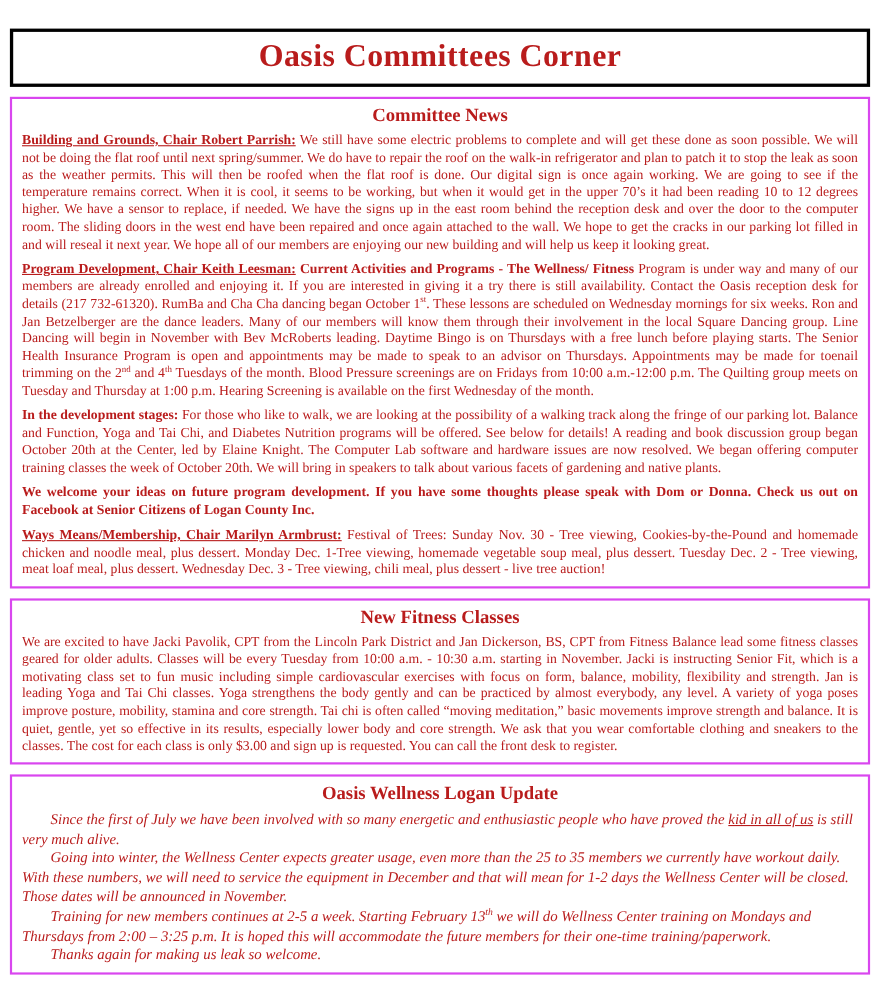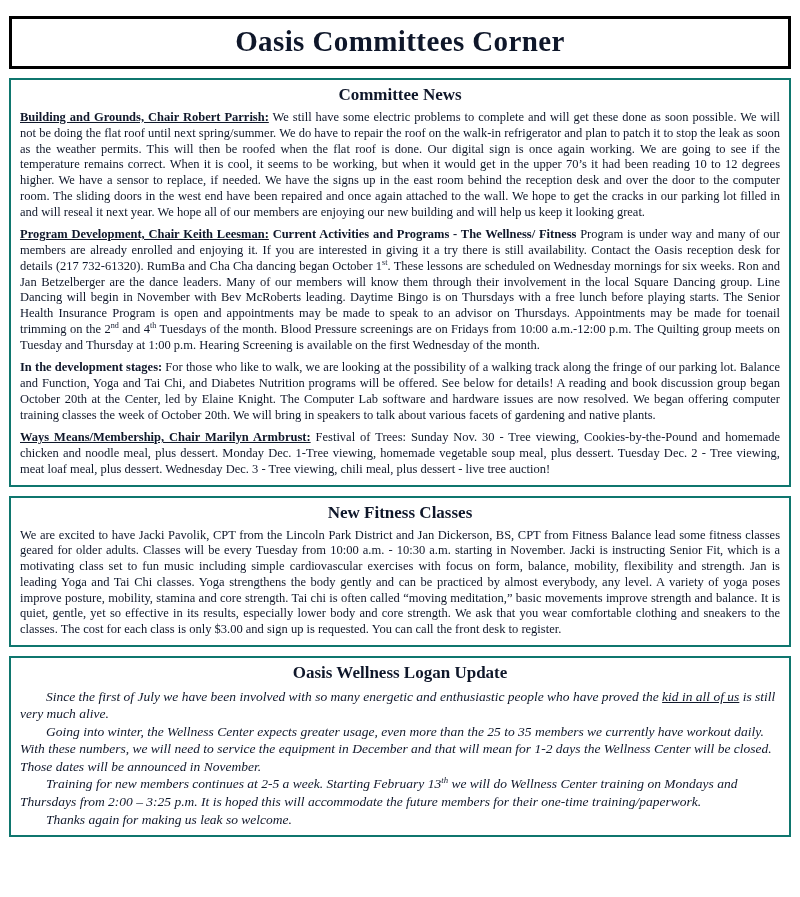--- a/index.html
+++ b/index.html
@@ -1,27 +1,27 @@
 <!DOCTYPE html>
 <html><head>
 <meta charset="utf-8">
 <style>
   html,body{margin:0;padding:0;background:#ffffff;}
   .page{
     width:800px;height:897px;box-sizing:border-box;
-    padding:16px 9px 6px;
+    padding:26px 9px 6px;
     font-family:"Liberation Serif","DejaVu Serif",serif;
-    color:#0f172a;overflow:hidden;background:#fff;
+    color:#b91c1c;overflow:hidden;background:#fff;
   }
   .title-box{
     border:3px solid #000;text-align:center;
     padding:6px 0 8px;margin-bottom:9px;
   }
   .title-box h1{margin:0;font-size:29px;font-weight:bold;letter-spacing:.4px;}
-  .box{border:2px solid #0f766e;padding:3px 9px 7px;margin-bottom:9px;}
+  .box{border:2px solid #d946ef;padding:3px 9px 7px;margin-bottom:9px;}
   .box h2{margin:2px 0 5px;text-align:center;font-size:17px;font-weight:bold;}
   .para{margin:0 0 7px;font-size:12.5px;line-height:1.26;text-align:justify;}
   .box .para:last-child{margin-bottom:0;}
   .b{font-weight:bold;}
   .u{text-decoration:underline;text-align:center;}
   sup{font-size:.65em;line-height:0;}
   .wellness .para{
     font-style:italic;text-indent:26px;text-align:left;
     margin:0;font-size:13.5px;line-height:1.3;
   }
@@ -33,20 +33,21 @@
 
   <div class="title-box">
     <h1>Oasis Committees Corner</h1>
   </div>
 
   <section class="box">
     <h2>Committee News</h2>
     <p class="para"><span class="b u">Building and Grounds, Chair Robert Parrish:</span><span>  We still have some electric problems to complete and will get these done as soon possible.  We will not be doing the flat roof until next spring/summer.  We do have to repair the roof on the walk-in refrigerator and plan to patch it to stop the leak as soon as the weather permits.  This will then be roofed when the flat roof is done.  Our digital sign is once again working.  We are going to see if the temperature remains correct.  When it is cool, it seems to be working, but when it would get in the upper 70’s it had been reading 10 to 12 degrees higher.  We have a sensor to replace, if needed.  We have the signs up in the east room behind the reception desk and over the door to the computer room.  The sliding doors in the west end have been repaired and once again attached to the wall.  We hope to get the cracks in our parking lot filled in and will reseal it next year.  We hope all of our members are enjoying our new building and will help us keep it looking great.</span></p>
     <p class="para"><span class="b u">Program Development, Chair Keith Leesman:</span><span class="b">  Current Activities and Programs - The Wellness/ Fitness</span><span> Program is under way and many of our members are already enrolled and enjoying it.  If you are interested in giving it a try there is still availability.  Contact the Oasis reception desk for details (217 732-61320).  RumBa and Cha Cha dancing began October 1</span><sup>st</sup><span>.  These lessons are scheduled on Wednesday mornings for six weeks. Ron and Jan Betzelberger are the dance leaders.  Many of our members will know them through their involvement in the local Square Dancing group.  Line Dancing will begin in November with Bev McRoberts leading.  Daytime Bingo is on Thursdays with a free lunch before playing starts.  The Senior Health Insurance Program is open and appointments may be made to speak to an advisor on Thursdays.  Appointments may be made for toenail trimming on the 2</span><sup>nd</sup><span> and 4</span><sup>th</sup><span> Tuesdays of the month.  Blood Pressure screenings are on Fridays from 10:00 a.m.-12:00 p.m.  The Quilting group meets on Tuesday and Thursday at 1:00 p.m.  Hearing Screening is available on the first Wednesday of the month.</span></p>
     <p class="para"><span class="b">In the development stages:</span><span>  For those who like to walk, we are looking at the possibility of a walking track along the fringe of our parking lot. Balance and Function, Yoga and Tai Chi, and Diabetes Nutrition programs will be offered.  See below for details!  A reading and book discussion group began October 20th at the Center, led by Elaine Knight.  The Computer Lab software and hardware issues are now resolved.  We began offering computer training classes the week of October 20th.  We will bring in speakers to  talk about various facets of gardening and native plants.</span></p>
+    <p class="para"><span class="b">We welcome your ideas on future program development.  If you have some thoughts please speak with Dom or Donna.  Check us out on Facebook at Senior Citizens of Logan County Inc.</span></p>
     <p class="para"><span class="b u">Ways Means/Membership, Chair Marilyn Armbrust:</span><span>  Festival of Trees:  Sunday Nov. 30 - Tree viewing, Cookies-by-the-Pound and homemade chicken and noodle meal,  plus dessert.  Monday Dec. 1-Tree viewing, homemade vegetable soup meal, plus dessert.  Tuesday Dec. 2 - Tree viewing, meat loaf meal, plus dessert.  Wednesday Dec. 3 - Tree viewing, chili meal, plus dessert - live tree auction!</span></p>
   </section>
 
   <section class="box">
     <h2>New Fitness Classes</h2>
     <p class="para"><span>We are excited to have Jacki Pavolik, CPT from the Lincoln Park District and Jan Dickerson, BS, CPT from Fitness Balance lead some fitness classes geared for older adults.  Classes will be every Tuesday from 10:00 a.m. - 10:30 a.m. starting in November.  Jacki is instructing Senior Fit, which is a motivating class set to fun music including simple cardiovascular exercises with focus on form, balance, mobility, flexibility and strength.  Jan is leading Yoga and Tai Chi classes.  Yoga strengthens the body gently and can be practiced by almost everybody, any level.  A variety of yoga poses improve posture, mobility, stamina and core strength.  Tai chi is often called “moving meditation,” basic movements improve strength and balance.  It is quiet, gentle, yet so effective in its results, especially lower body and core strength.  We ask that you wear comfortable clothing and sneakers to the classes.  The cost for each class is only $3.00 and sign up is requested.  You can call the front desk to register.</span></p>
   </section>
 
   <section class="box wellness">
     <h2>Oasis Wellness Logan Update</h2>

